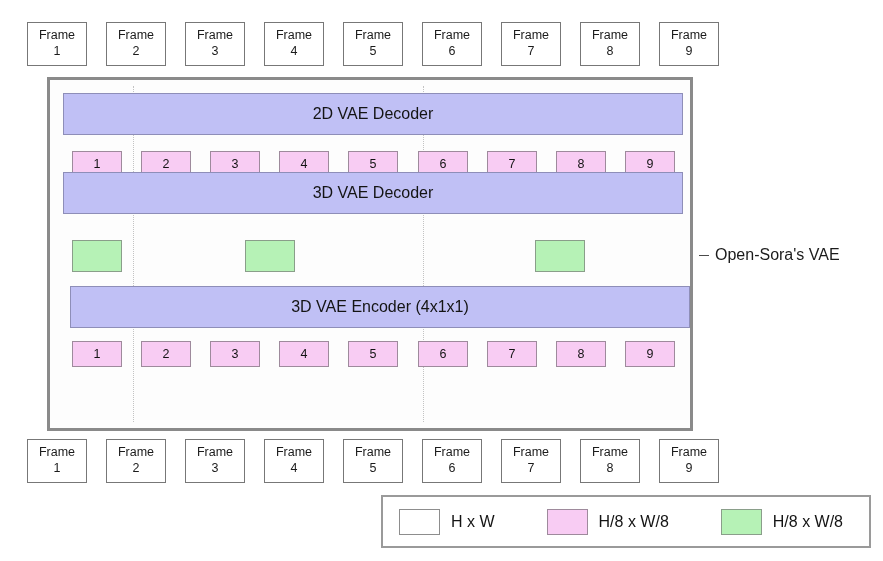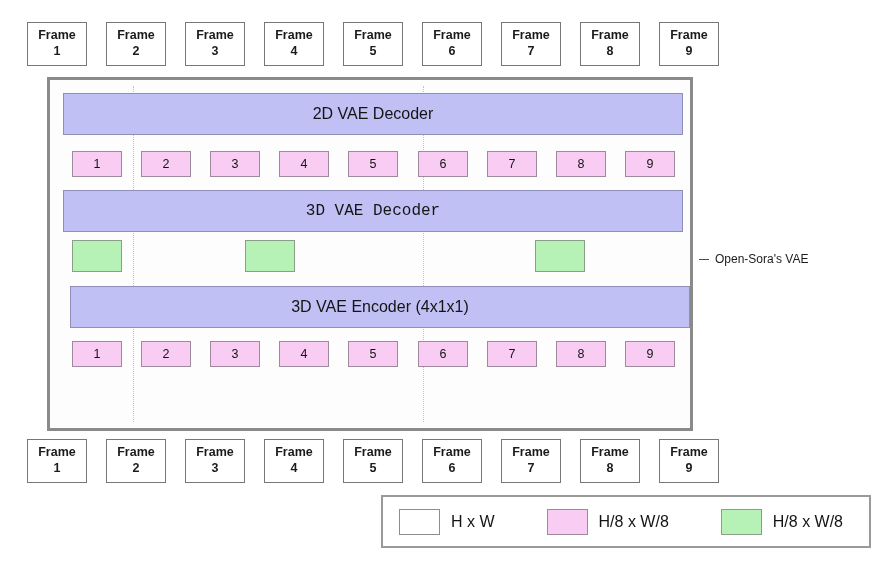--- a/index.html
+++ b/index.html
@@ -19,21 +19,20 @@
   }
 
   
   .frame-strip {
     position: absolute;
     left: 27px;
     width: 700px;
     height: 44px;
     display: flex;
     gap: 19px;
-    font-weight: bold;
   }
   #frame-strip-top    { top: 22px; }
   #frame-strip-bottom { top: 439px; }
 
   .frame-box {
     width: 60px;
     height: 44px;
     border: 1px solid #777777;
     background: #ffffff;
     display: flex;
@@ -73,21 +72,21 @@
     height: 42px;
     background: #c0c0f5;
     border: 1px solid #8e8eb8;
     display: flex;
     align-items: center;
     justify-content: center;
     font-size: 16px;
     color: #141414;
   }
   #bar-2d-decoder { top: 13px; }
-  #bar-3d-decoder { top: 110px; font-family: Liberation Mono, monospace; }
+  #bar-3d-decoder { top: 92px; }
   #bar-3d-encoder { top: 206px; margin-left: 7px; }
   #bar-2d-encoder { top: 303px; }
 
   
   .token-row {
     position: absolute;
     left: 13px;
     width: 620px;
     height: 40px;
   }
@@ -115,25 +114,25 @@
     width: 50px;
     height: 32px;
     background: #b6f2b6;
     border: 1.5px solid #8a9e8a;
   }
 
   
   #vae-annotation {
     position: absolute;
     left: 699px;
-    top: 252px;
+    top: 246px;
     display: flex;
     align-items: center;
     gap: 6px;
-    font-size: 12px;
+    font-size: 16px;
     color: #1b1b1b;
     white-space: nowrap;
   }
   #annotation-dash {
     display: inline-block;
     width: 10px;
     height: 0;
     border-top: 1.5px solid #4a4a4a;
   }
 

